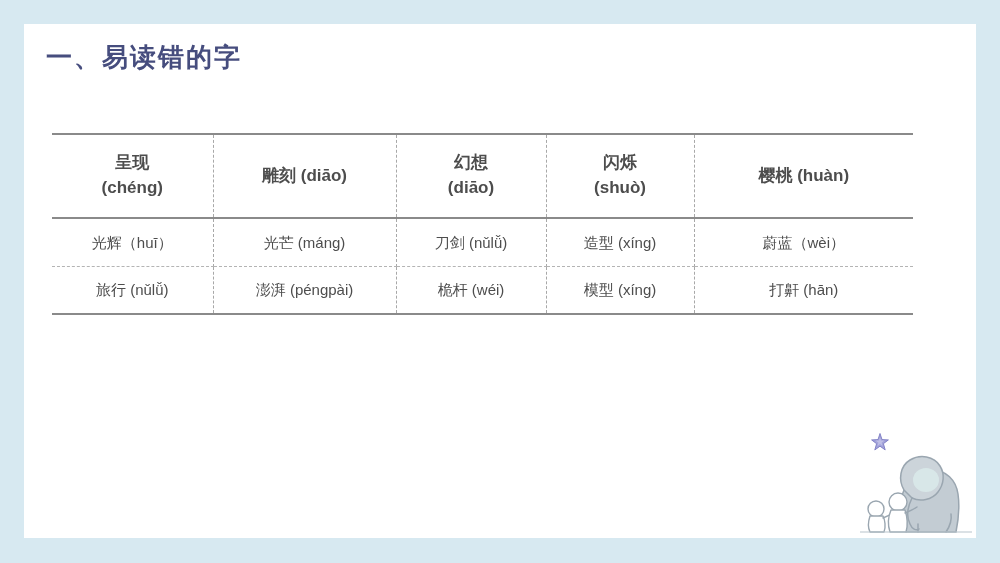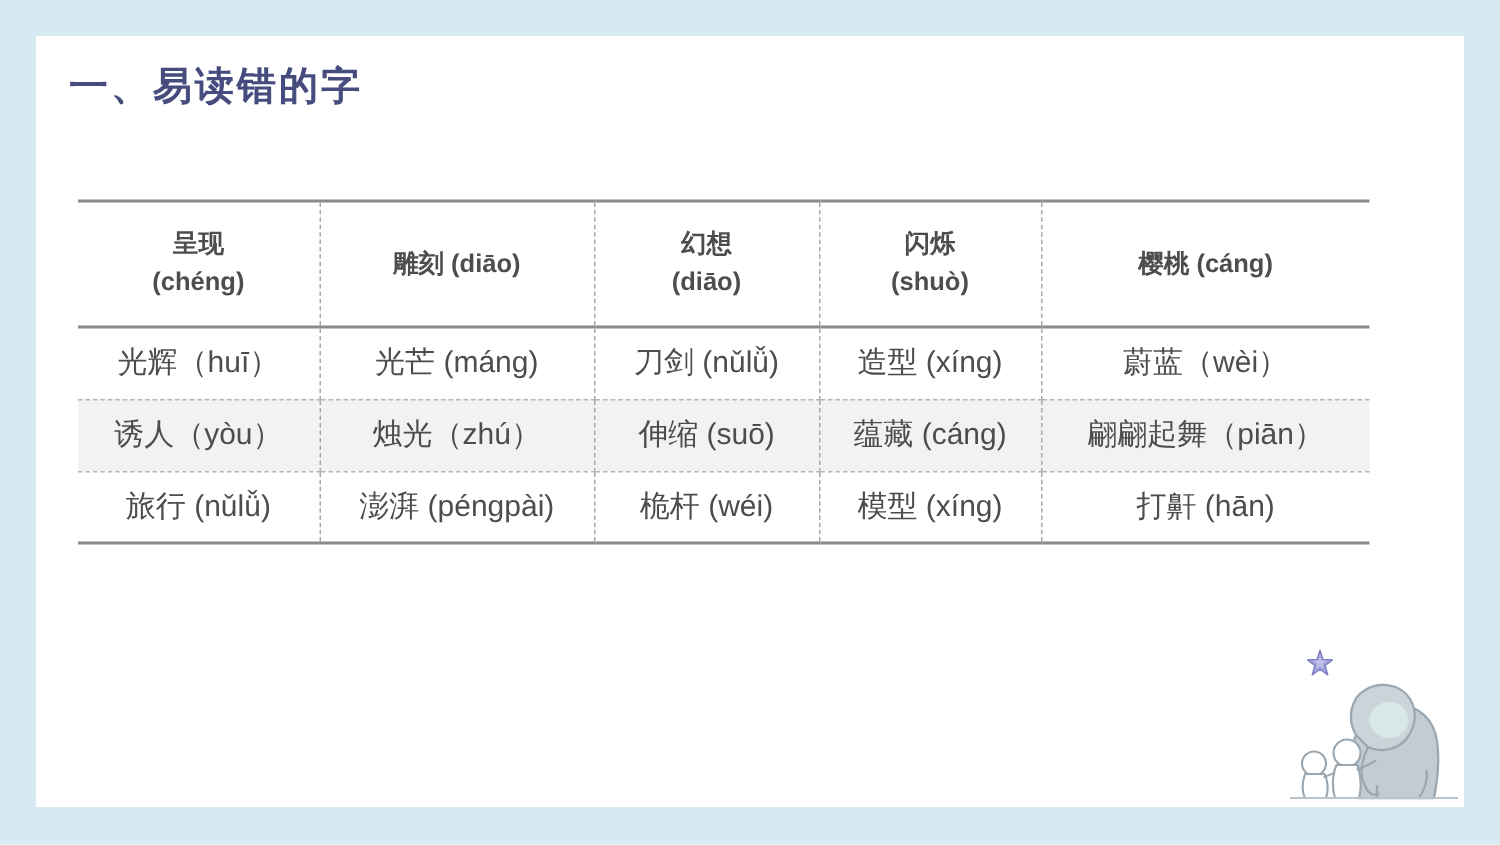--- a/index.html
+++ b/index.html
@@ -89,21 +89,21 @@
     height: 84px;
     font-size: 17px;
     font-weight: bold;
     line-height: 1.45;
     background: #ffffff;
     border-top: 2px solid #8a8a8a;
     border-bottom: 2px solid #8a8a8a;
   }
   tbody tr td {
     height: 48px;
-    font-size: 20px;
+    font-size: 15px;
     font-weight: normal;
     line-height: 1.4;
     border-top: 1px dashed #b4b4b4;
     border-bottom: 1px dashed #b4b4b4;
   }
   tbody tr.row-odd td { background: #ffffff; }
   tbody tr.row-even td { background: #f2f2f2; }
   tbody tr:first-child td { border-top: none; }
   tbody tr:last-child td { border-bottom: 2px solid #8a8a8a; }
 
@@ -156,38 +156,31 @@
             </th>
             <th>
               <span class="cell-line">幻想</span>
               <span class="cell-line">(diāo)</span>
             </th>
             <th>
               <span class="cell-line">闪烁</span>
               <span class="cell-line">(shuò)</span>
             </th>
             <th>
-              <span class="cell-line">樱桃 (cáng)</span>
+              <span class="cell-line">樱桃 (huàn)</span>
             </th>
           </tr>
         </thead>
         <tbody>
           <tr class="row-odd">
             <td>光辉（huī）</td>
             <td>光芒 (máng)</td>
             <td>刀剑 (nǔlǚ)</td>
             <td>造型 (xíng)</td>
             <td>蔚蓝（wèi）</td>
-          </tr>
-          <tr class="row-even">
-            <td>诱人（yòu）</td>
-            <td>烛光（zhú）</td>
-            <td>伸缩 (suō)</td>
-            <td>蕴藏 (cáng)</td>
-            <td>翩翩起舞（piān）</td>
           </tr>
           <tr class="row-odd">
             <td>旅行 (nǔlǚ)</td>
             <td>澎湃 (péngpài)</td>
             <td>桅杆 (wéi)</td>
             <td>模型 (xíng)</td>
             <td>打鼾 (hān)</td>
           </tr>
         </tbody>
       </table>

